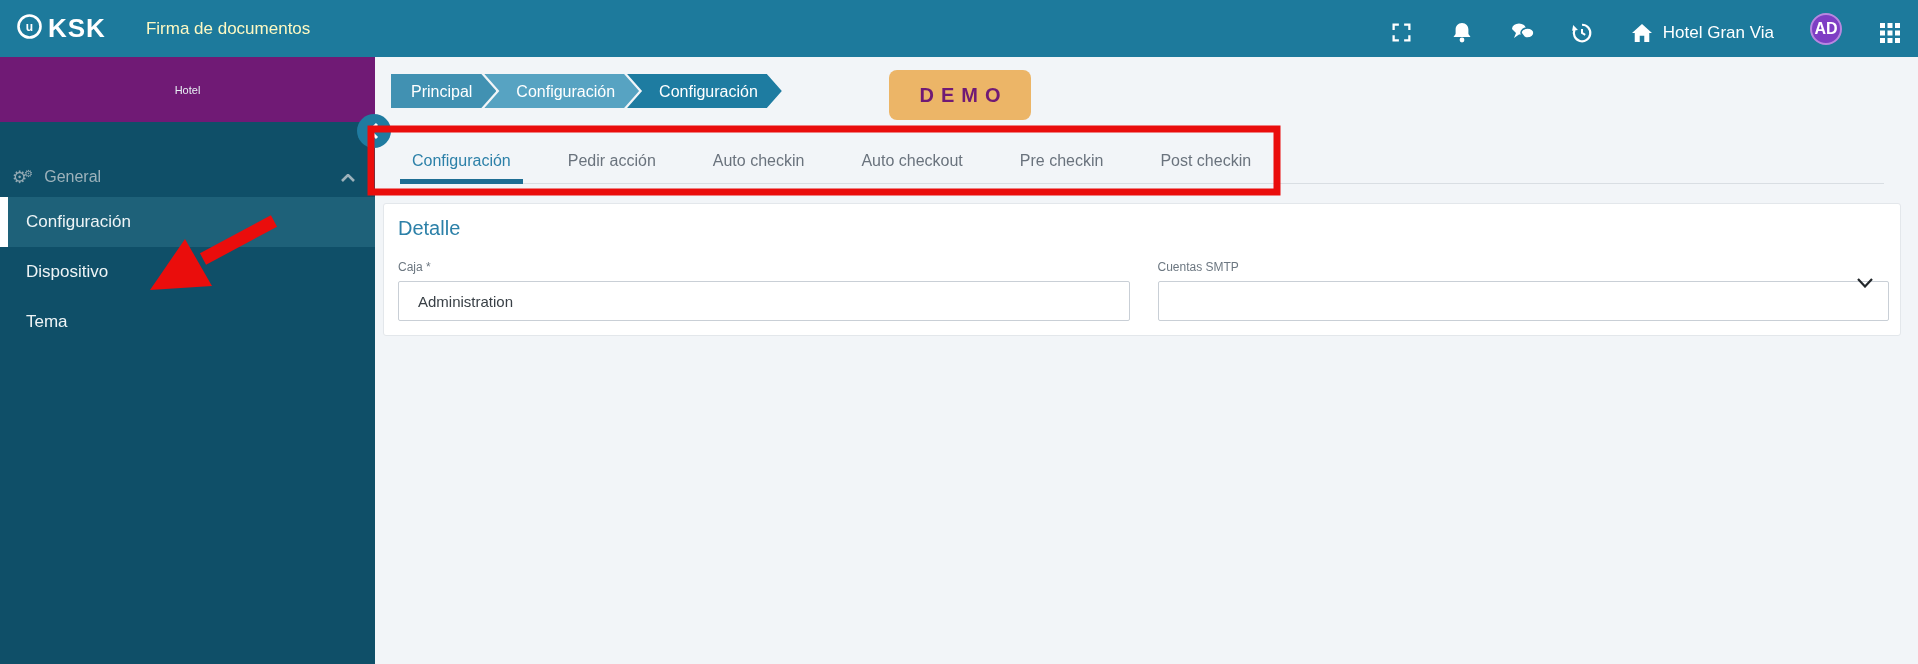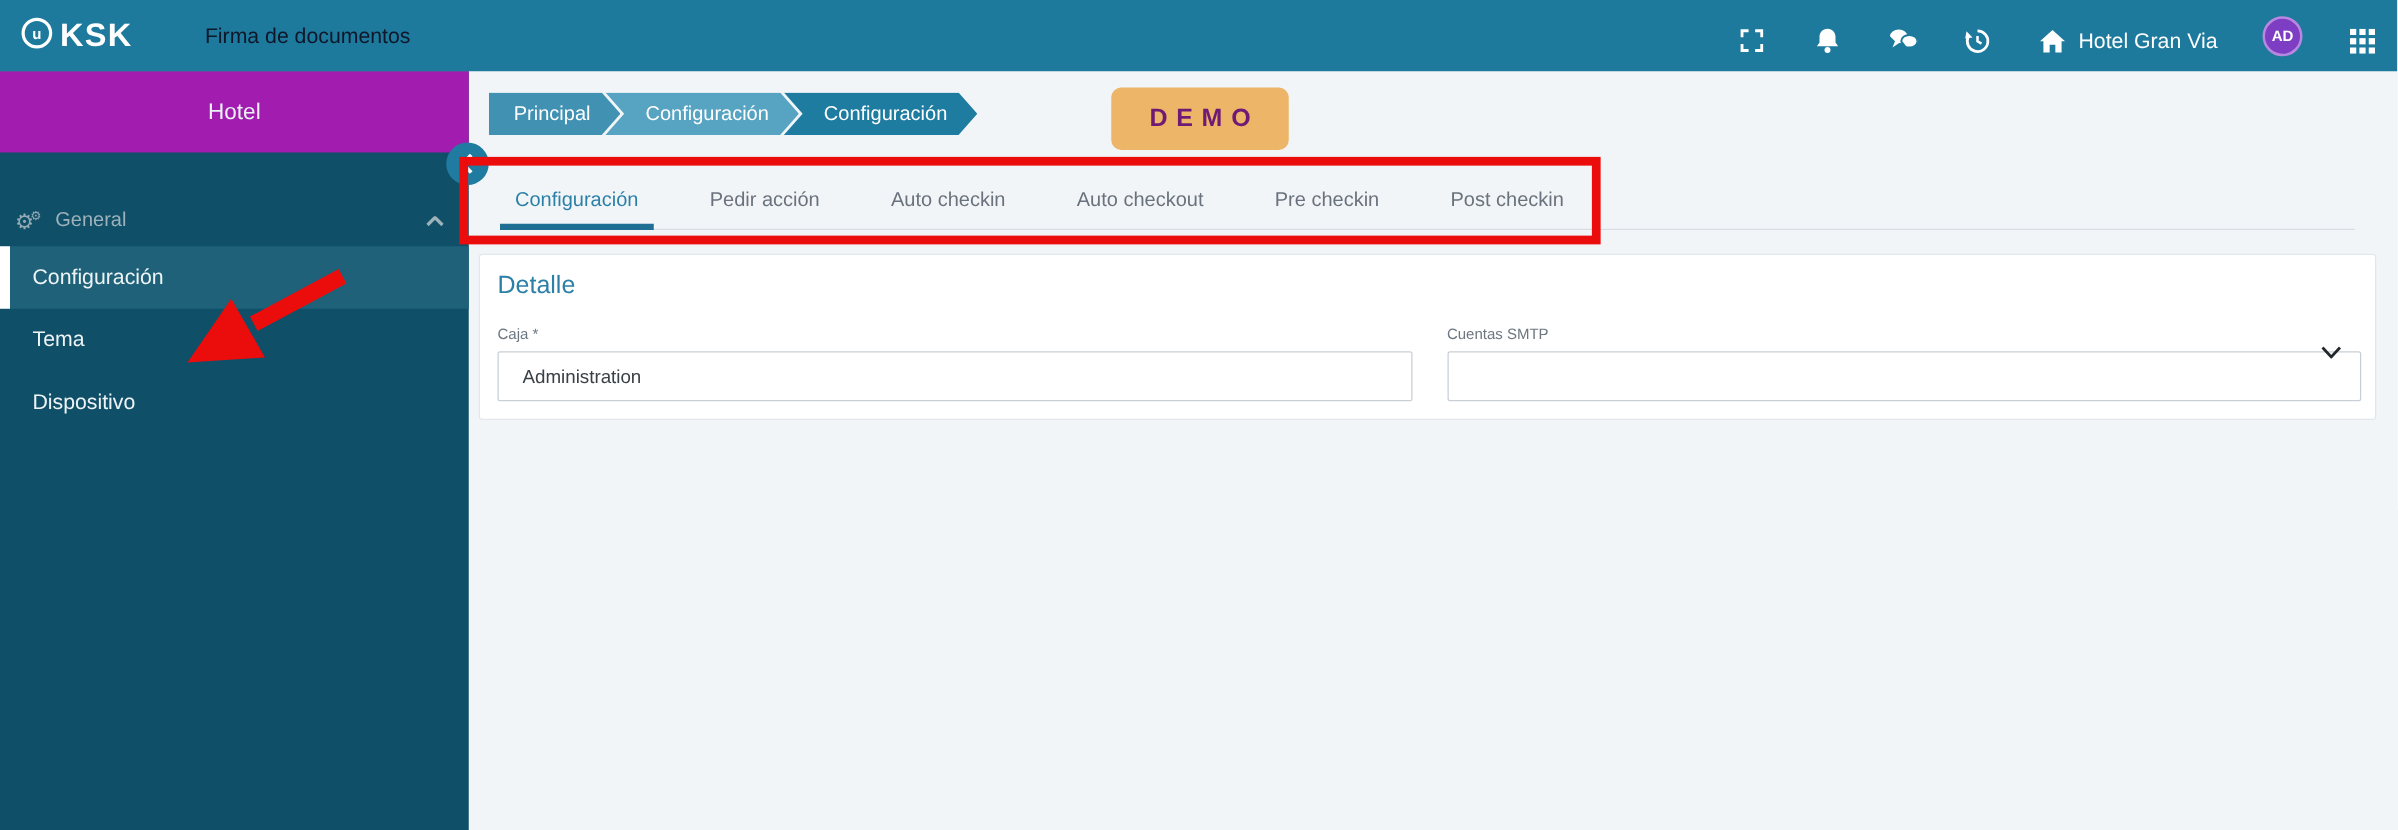--- a/index.html
+++ b/index.html
@@ -4,30 +4,30 @@
 <style>
   * { margin:0; padding:0; box-sizing:border-box; }
   body { font-family:"Liberation Sans","DejaVu Sans",sans-serif; }
   .stage { position:relative; width:1918px; height:664px; overflow:hidden; background:#f2f5f8; }
 
   
   .navbar { position:absolute; top:0; left:0; right:0; height:57px; background:#1d7a9c;
             display:flex; align-items:center; padding:0 16px 0 16px; z-index:10; }
   .logo { display:flex; align-items:center; gap:5px; cursor:pointer; }
   .logo-text { color:#fff; font-size:26px; font-weight:bold; letter-spacing:1px; }
-  .app-title { margin-left:58px; color:#0f172a; font-size:17px; }
+  .app-title { margin-left:40px; color:#fef9c3; font-size:17px; }
   .nav-right { margin-left:auto; display:flex; align-items:flex-end; gap:36px; }
   .nav-icon { width:24px; height:24px; display:flex; align-items:center; justify-content:center; cursor:pointer; }
   .hotel-group { display:flex; align-items:center; gap:9px; color:#fff; font-size:17px; cursor:pointer; }
   .avatar { width:32px; height:32px; border-radius:50%; background:#7e3ec4; border:2px solid #b887e0;
-            color:#fff; font-size:12px; font-weight:bold; display:flex; align-items:center; justify-content:center; cursor:pointer; }
+            color:#fff; font-size:16px; font-weight:bold; display:flex; align-items:center; justify-content:center; cursor:pointer; }
 
   
   .sidebar { position:absolute; top:57px; left:0; width:375px; bottom:0; background:#0f4f68; z-index:5; }
-  .hotel-header { height:65px; background:#a21caf; color:#e8f1f4; font-size:18px;
+  .hotel-header { height:65px; background:#701a75; color:#e8f1f4; font-size:11px;
                   display:flex; align-items:center; justify-content:center; }
   .search-row { position:relative; height:56px; border-bottom:1px solid #fdfdfd; display:flex; align-items:center; }
   .search-input { background:transparent; border:none; outline:none; color:#fff; font-size:16px;
                   padding-left:15px; width:320px; font-family:inherit; }
   .search-input::placeholder { color:#f0f5f7; opacity:1; }
   .search-icon { position:absolute; right:13px; top:16px; }
   .section-header { margin-top:40px; height:30px; display:flex; align-items:center;
                     padding:0 20px 0 12px; cursor:pointer; }
   .gears { color:#93a9b3; font-size:17px; line-height:1; }
   .gear-small { font-size:10px; vertical-align:top; margin-left:-3px; }
@@ -155,22 +155,22 @@
       <span class="section-label">General</span>
       <span class="section-chevron">
         <svg width="14" height="8" viewBox="0 0 14 8" fill="none" stroke="#9db2bb" stroke-width="2.6">
           <polyline points="1,7 7,1 13,7"></polyline>
         </svg>
       </span>
     </div>
 
     <nav class="side-items">
       <div class="side-item active">Configuración</div>
+      <div class="side-item">Dispositivo</div>
       <div class="side-item">Tema</div>
-      <div class="side-item">Dispositivo</div>
     </nav>
   </aside>
 
   <main class="main">
 
     <div class="breadcrumb">
       <span class="crumb first crumb-1">Principal</span>
       <span class="crumb notched crumb-2">Configuración</span>
       <span class="crumb notched crumb-3">Configuración</span>
     </div>

